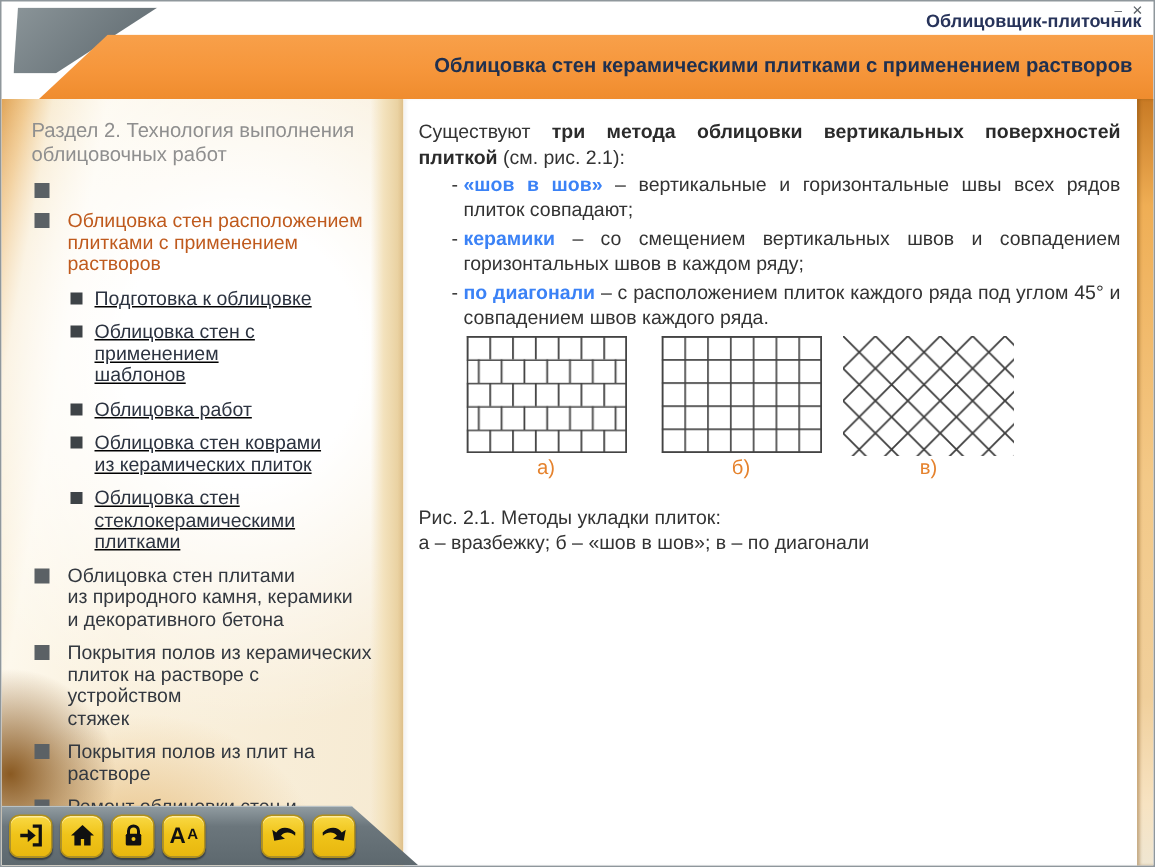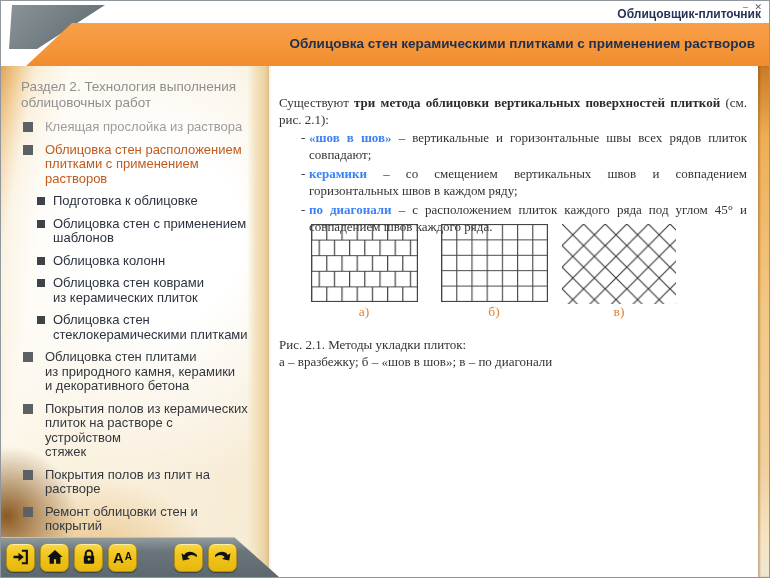--- a/index.html
+++ b/index.html
@@ -33,31 +33,31 @@
     background:linear-gradient(180deg,#c87a24 0%,#efae55 14%,#f3c988 50%,#f0cf9b 78%,#f7e3c2 92%,#efe6d2 100%);
     box-shadow:inset 2px 0 2px rgba(120,70,10,.35);}
 
   
   .sidebar{position:absolute;left:20px;top:78px;width:228px;z-index:2;}
   .section-title{font-size:13.5px;line-height:16px;color:#8f8f8f;margin-bottom:9px;white-space:pre-line;}
   .item{display:flex;align-items:flex-start;margin-bottom:8px;cursor:pointer;}
   .item .lbl{font-size:13px;line-height:14.5px;white-space:pre-line;}
   .sq{flex:0 0 auto;background:#5b6165;}
   .l1 .sq{width:10px;height:10px;margin:2px 12px 0 2px;}
-  .l2{margin-left:16px;}
+  .l2{margin-left:26px;text-decoration:underline;}
   .l2 .sq{width:8px;height:8px;margin:3px 8px 0 0;background:#3e4347;}
   .l1 .lbl{color:#33383f;}
   .l2 .lbl{color:#2c3340;}
   .item.visited .lbl{color:#9c9c9c;}
   .item.active .lbl{color:var(--active_item,#bf5a1d);}
 
   
   .content{position:absolute;left:268px;top:65px;width:489px;height:511px;background:#fff;z-index:2;
     box-shadow:inset 2px 0 2px rgba(0,0,0,.05);padding:0;}
-  .content-inner{padding:28px 11px 0 10px;font-family:Liberation Serif, serif;}
+  .content-inner{padding:13px 11px 0 10px;}
   .intro{margin:0;font-size:13px;line-height:17px;color:#333;text-align:justify;}
   .intro b{color:#2b2b2b;}
   .bullets{margin:1px 0 0 22px;}
   .bullet{display:flex;margin-bottom:2px;}
   .dash{flex:0 0 8px;font-size:13px;line-height:17px;color:#333;}
   .btext{flex:1;font-size:13px;line-height:17px;color:#333;text-align:justify;}
   .btext b{color:#3b82f6;}
 
   .figure{position:absolute;left:10px;top:158px;width:470px;height:230px;}
   .fig{position:absolute;top:0;}
@@ -99,39 +99,38 @@
   <div class="side-bg"></div>
   <div class="divider"></div>
   <div class="right-strip"></div>
 
   <div class="sidebar">
     <div class="section-title">Раздел 2. Технология выполнения
 облицовочных работ</div>
 
     <div class="item l1 visited">
       <span class="sq"></span>
-      <span class="lbl">Клеящая прослойка из раствора</span>
     </div>
     <div class="item l1 active">
       <span class="sq"></span>
       <span class="lbl">Облицовка стен расположением
 плитками с применением растворов</span>
     </div>
     <div class="item l2">
       <span class="sq"></span>
       <span class="lbl">Подготовка к облицовке</span>
     </div>
     <div class="item l2">
       <span class="sq"></span>
       <span class="lbl">Облицовка стен с применением
 шаблонов</span>
     </div>
     <div class="item l2">
       <span class="sq"></span>
-      <span class="lbl">Облицовка колонн</span>
+      <span class="lbl">Облицовка работ</span>
     </div>
     <div class="item l2">
       <span class="sq"></span>
       <span class="lbl">Облицовка стен коврами
 из керамических плиток</span>
     </div>
     <div class="item l2">
       <span class="sq"></span>
       <span class="lbl">Облицовка стен
 стеклокерамическими плитками</span>

